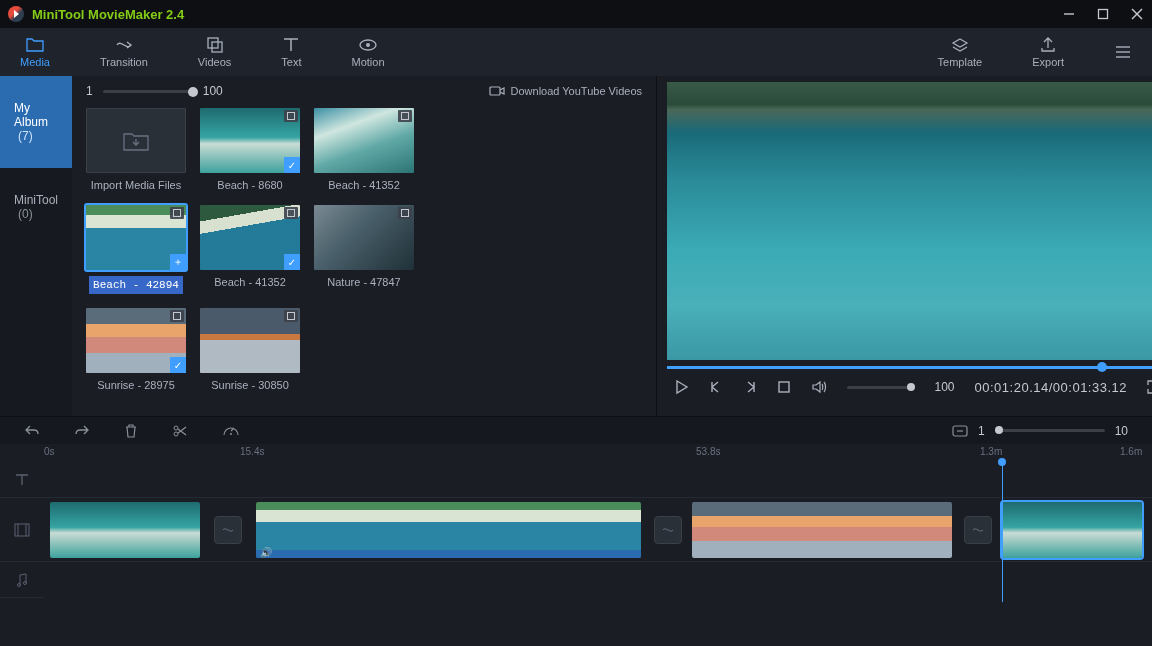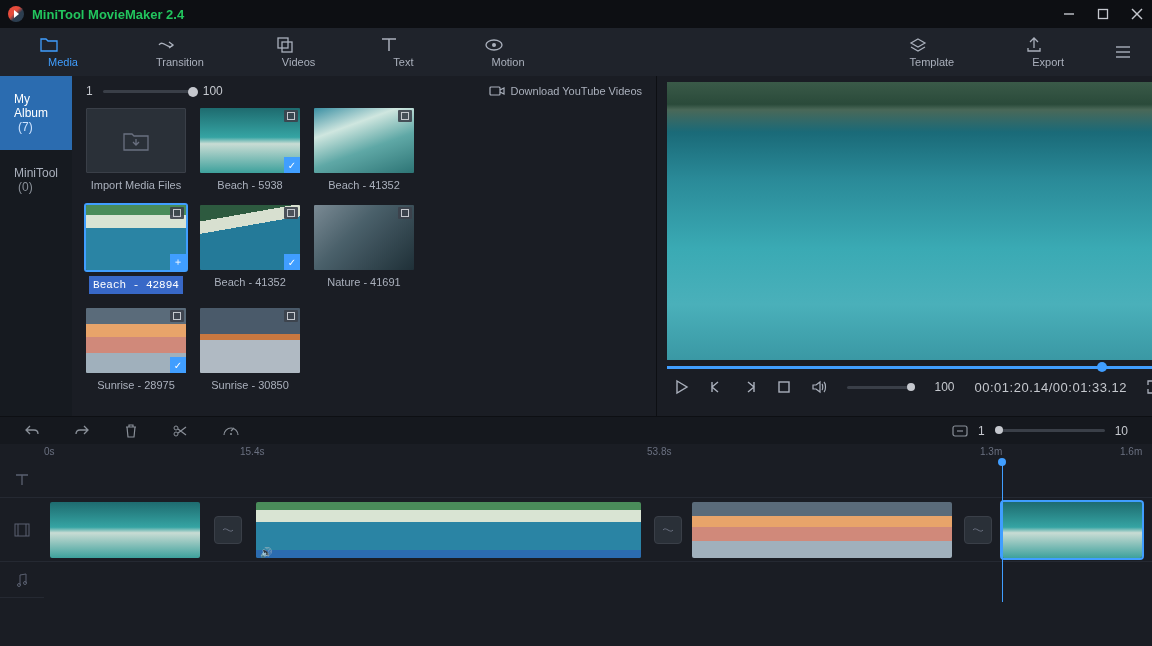--- a/index.html
+++ b/index.html
@@ -2,36 +2,36 @@
 <html><head>
 <meta charset="utf-8">
 <style>
 * { margin: 0; padding: 0; box-sizing: border-box; font-family: -apple-system, Segoe UI, Arial, sans-serif; }
 body { width: 1152px; height: 646px; background: #1a1d24; color: #c5c8ce; overflow: hidden; font-size: 12px; }
 
 
 .titlebar { height: 28px; display: flex; align-items: center; padding: 0 8px; background: #0d0f13; }
 .logo { width: 16px; height: 16px; border-radius: 50%; background: linear-gradient(135deg, #e74c3c 40%, #2c3e50 60%); margin-right: 8px; display: flex; align-items: center; justify-content: center; }
 .logo::after { content: ''; border-left: 5px solid #fff; border-top: 4px solid transparent; border-bottom: 4px solid transparent; margin-left: 1px; }
-.title { font-weight: bold; font-size: 13px; color: #22c55e; }
+.title { font-weight: bold; font-size: 13px; color: #84cc16; }
 .win-controls { margin-left: auto; display: flex; gap: 20px; }
 .win-btn { width: 14px; height: 14px; display: flex; align-items: center; justify-content: center; color: #c5c8ce; cursor: pointer; }
 
 
 .toolbar { height: 48px; display: flex; align-items: center; background: #1f232b; padding: 0 20px; gap: 50px; }
 .tool-item { display: flex; flex-direction: column; align-items: center; gap: 2px; cursor: pointer; color: #aab0bc; }
 .tool-item.active { color: #409eff; }
 .tool-item .ico { height: 18px; display: flex; align-items: center; justify-content: center; font-size: 16px; }
-.tool-item .lbl { font-size: 11px; margin-left: 28px; }
+.tool-item .lbl { font-size: 11px; }
 .toolbar-right { margin-left: auto; display: flex; gap: 50px; align-items: center; }
 
 
 .main { display: flex; height: 340px; }
 .sidebar { width: 128px; background: #161a20; }
-.side-item { padding: 16px 14px; font-size: 12px; cursor: pointer; color: #aab0bc; }
+.side-item { padding: 25px 14px; font-size: 12px; cursor: pointer; color: #aab0bc; }
 .side-item.active { background: #2b6cb0; color: #fff; }
 .side-item .count { color: #8a9099; margin-left: 4px; }
 .side-item.active .count { color: #cde3ff; }
 
 .media-panel { flex: 1; background: #1a1d24; padding: 8px 14px; display: flex; flex-direction: column; border-right: 1px solid #0d0f13; }
 .media-top { display: flex; align-items: center; gap: 10px; margin-bottom: 10px; }
 .zoom-track { width: 90px; height: 3px; background: #3a3f48; border-radius: 2px; position: relative; }
 .zoom-thumb { width: 10px; height: 10px; border-radius: 50%; background: #c5c8ce; position: absolute; top: -3px; }
 .dl-link { margin-left: auto; display: flex; align-items: center; gap: 6px; font-size: 11px; color: #aab0bc; cursor: pointer; }
 .media-grid { display: grid; grid-template-columns: repeat(5, 100px); gap: 14px; align-content: start; }
@@ -229,21 +229,21 @@
               <path d="M14 9v6M11 12l3 3 3-3" fill="none" stroke="currentColor" stroke-width="1.3"></path>
             </svg>
           </div>
         <div class="media-label">Import Media Files</div>
       </div>
       <div class="media-item">
         <div class="thumb beach-a">
             <div class="type-badge"></div>
             <div class="check-badge">✓</div>
           </div>
-        <div class="media-label">Beach - 5938</div>
+        <div class="media-label">Beach - 8680</div>
       </div>
       <div class="media-item">
         <div class="thumb beach-b">
             <div class="type-badge"></div>
           </div>
         <div class="media-label">Beach - 41352</div>
       </div>
       <div class="media-item"></div>
         <div class="media-item"></div>
 
@@ -258,21 +258,21 @@
         <div class="thumb beach-d">
             <div class="type-badge"></div>
             <div class="check-badge">✓</div>
           </div>
         <div class="media-label">Beach - 41352</div>
       </div>
       <div class="media-item">
         <div class="thumb nature-a">
             <div class="type-badge"></div>
           </div>
-        <div class="media-label">Nature - 41691</div>
+        <div class="media-label">Nature - 47847</div>
       </div>
       <div class="media-item"></div>
         <div class="media-item"></div>
 
       <div class="media-item">
         <div class="thumb sunrise-a">
             <div class="type-badge"></div>
             <div class="check-badge">✓</div>
           </div>
         <div class="media-label">Sunrise - 28975</div>
@@ -370,21 +370,21 @@
         <div class="tl-zoom-thumb"></div>
       </div>
     <span>10</span>
   </div>
 </div>
 
 <div class="timeline">
   <div class="ruler">
     <span class="ruler-mark" style="left:44px">0s</span>
     <span class="ruler-mark" style="left:240px">15.4s</span>
-    <span class="ruler-mark" style="left:647px">53.8s</span>
+    <span class="ruler-mark" style="left:696px">53.8s</span>
     <span class="ruler-mark" style="left:980px">1.3m</span>
     <span class="ruler-mark" style="left:1120px">1.6m</span>
   </div>
   <div class="tracks">
     <div class="track-icons">
       <div class="track-icon-row short">
           <svg width="14" height="12" viewBox="0 0 14 12">
             <path d="M1 1h12M7 1v10" stroke="currentColor" stroke-width="1.3"></path>
           </svg>
         </div>

